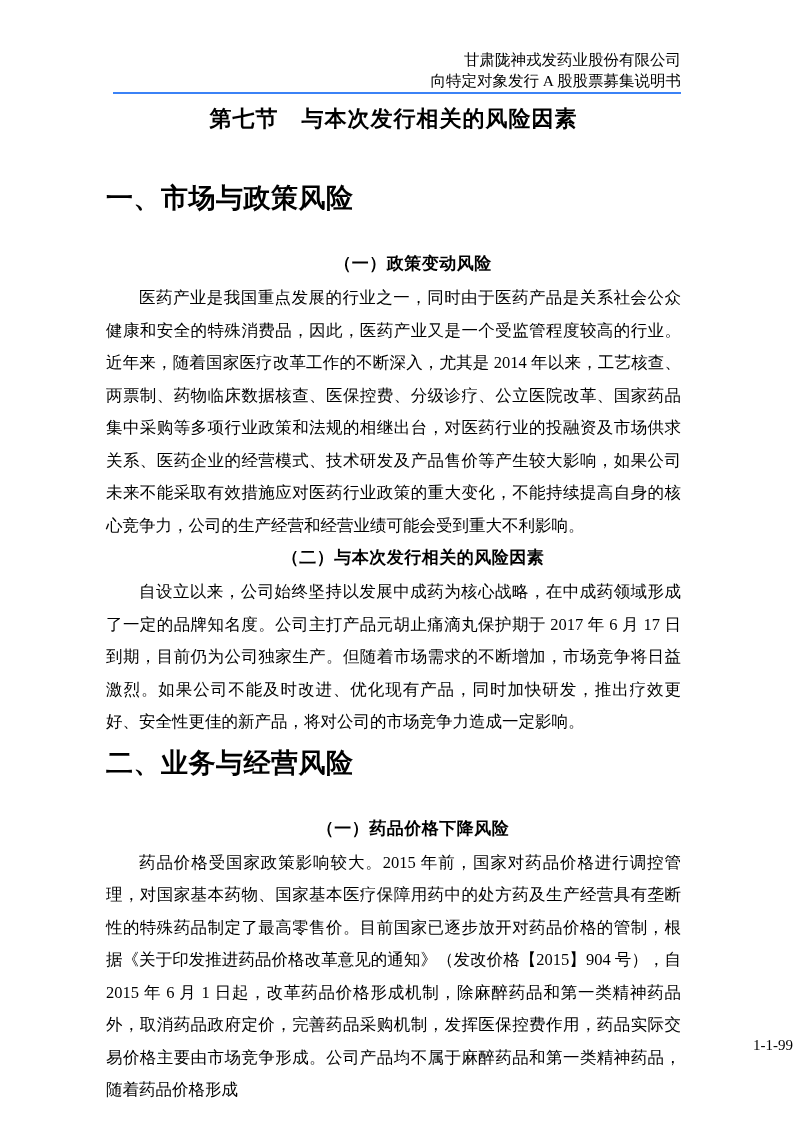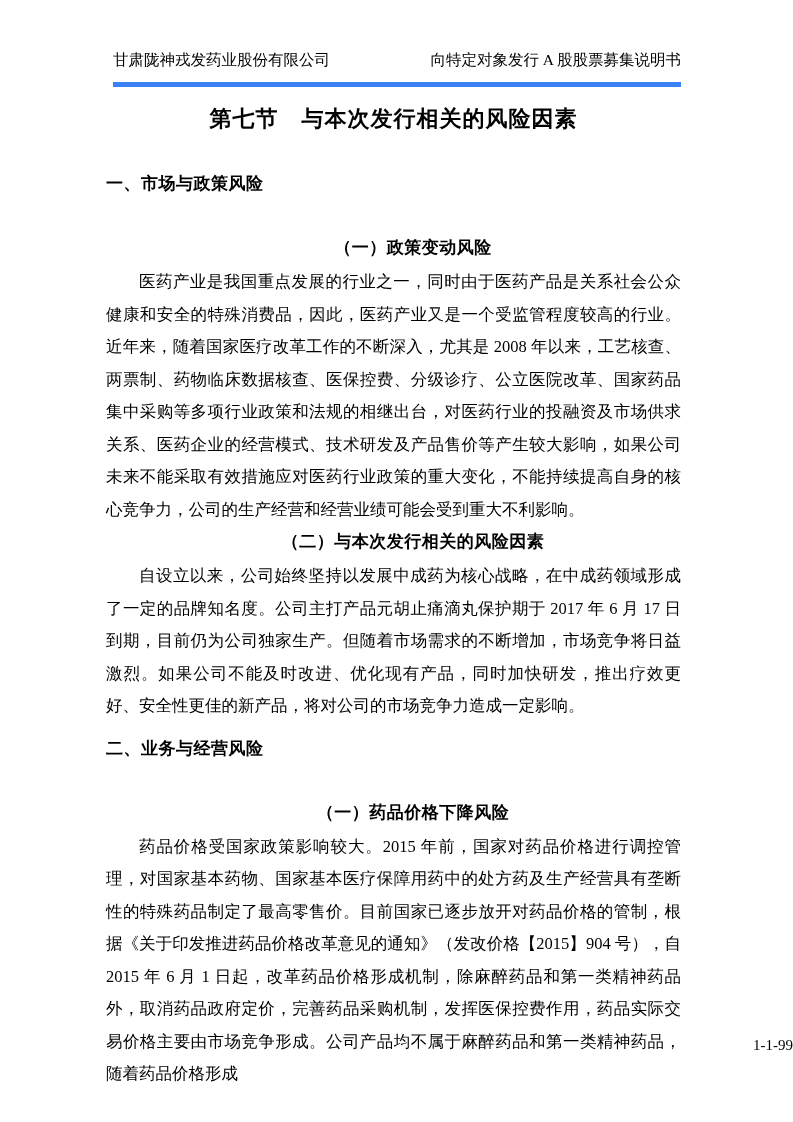--- a/index.html
+++ b/index.html
@@ -16,47 +16,48 @@
     overflow: hidden;
   }
   .page-header {
     position: absolute;
     left: 113px;
     right: 112px;
     top: 50px;
     display: flex;
     justify-content: space-between;
     align-items: flex-end;
-    border-bottom: 5px solid #3b82f6;
-    padding-bottom: 11px;
+    border-bottom: 2px solid #3b82f6;
+    padding-bottom: 0;
     font-family: "Liberation Serif", "DejaVu Serif", serif;
     font-size: 15.5px;
     white-space: nowrap;
+    flex-direction: column;
   }
   .content {
     position: absolute;
     left: 106px;
     right: 112px;
     top: 96px;
   }
   .doc-title {
     font-family: "Liberation Sans", "DejaVu Sans", sans-serif;
     font-weight: bold;
     font-size: 22px;
     line-height: 30px;
     text-align: center;
     letter-spacing: 1px;
     margin: 8px 0 0 0;
   }
   .sec-heading {
-    font-family: Liberation Serif, serif;
+    font-family: Liberation Mono, monospace;
     font-weight: bold;
-    font-size: 17px;
+    font-size: 27px;
     line-height: 30px;
-    margin: 35px 0 0 0;
+    margin: 51px 0 0 0;
     letter-spacing: 0.5px;
   }
   .sec-heading.second {
     margin-top: 11px;
   }
   .sub-heading {
     font-family: "Liberation Sans", "DejaVu Sans", sans-serif;
     font-weight: bold;
     font-size: 17px;
     line-height: 26px;
@@ -96,21 +97,21 @@
     <span>向特定对象发行 A 股股票募集说明书</span>
   </div>
 
   <div class="content">
 
     <h1 class="doc-title">第七节　与本次发行相关的风险因素</h1>
 
     <h2 class="sec-heading">一、市场与政策风险</h2>
 
     <h3 class="sub-heading">（一）政策变动风险</h3>
-    <p class="body-para">医药产业是我国重点发展的行业之一，同时由于医药产品是关系社会公众健康和安全的特殊消费品，因此，医药产业又是一个受监管程度较高的行业。近年来，随着国家医疗改革工作的不断深入，尤其是 2008 年以来，工艺核查、两票制、药物临床数据核查、医保控费、分级诊疗、公立医院改革、国家药品集中采购等多项行业政策和法规的相继出台，对医药行业的投融资及市场供求关系、医药企业的经营模式、技术研发及产品售价等产生较大影响，如果公司未来不能采取有效措施应对医药行业政策的重大变化，不能持续提高自身的核心竞争力，公司的生产经营和经营业绩可能会受到重大不利影响。</p>
+    <p class="body-para">医药产业是我国重点发展的行业之一，同时由于医药产品是关系社会公众健康和安全的特殊消费品，因此，医药产业又是一个受监管程度较高的行业。近年来，随着国家医疗改革工作的不断深入，尤其是 2014 年以来，工艺核查、两票制、药物临床数据核查、医保控费、分级诊疗、公立医院改革、国家药品集中采购等多项行业政策和法规的相继出台，对医药行业的投融资及市场供求关系、医药企业的经营模式、技术研发及产品售价等产生较大影响，如果公司未来不能采取有效措施应对医药行业政策的重大变化，不能持续提高自身的核心竞争力，公司的生产经营和经营业绩可能会受到重大不利影响。</p>
 
     <h3 class="sub-heading tight">（二）与本次发行相关的风险因素</h3>
     <p class="body-para">自设立以来，公司始终坚持以发展中成药为核心战略，在中成药领域形成了一定的品牌知名度。公司主打产品元胡止痛滴丸保护期于 2017 年 6 月 17 日到期，目前仍为公司独家生产。但随着市场需求的不断增加，市场竞争将日益激烈。如果公司不能及时改进、优化现有产品，同时加快研发，推出疗效更好、安全性更佳的新产品，将对公司的市场竞争力造成一定影响。</p>
 
     <h2 class="sec-heading second">二、业务与经营风险</h2>
 
     <h3 class="sub-heading">（一）药品价格下降风险</h3>
     <p class="body-para">药品价格受国家政策影响较大。2015 年前，国家对药品价格进行调控管理，对国家基本药物、国家基本医疗保障用药中的处方药及生产经营具有垄断性的特殊药品制定了最高零售价。目前国家已逐步放开对药品价格的管制，根据《关于印发推进药品价格改革意见的通知》（发改价格【2015】904 号），自 2015 年 6 月 1 日起，改革药品价格形成机制，除麻醉药品和第一类精神药品外，取消药品政府定价，完善药品采购机制，发挥医保控费作用，药品实际交易价格主要由市场竞争形成。公司产品均不属于麻醉药品和第一类精神药品，随着药品价格形成</p>
 
   </div>

